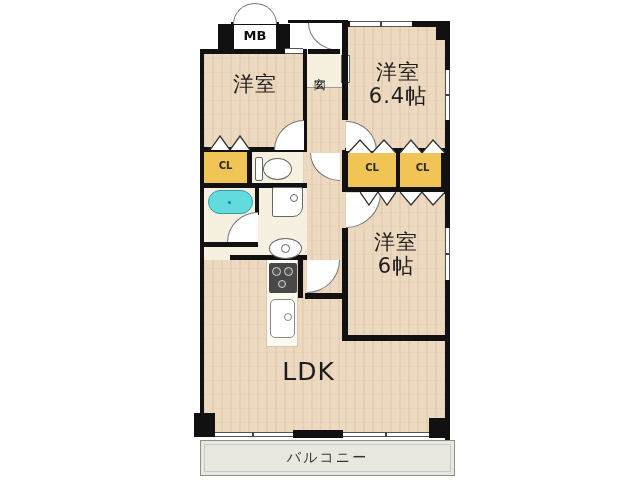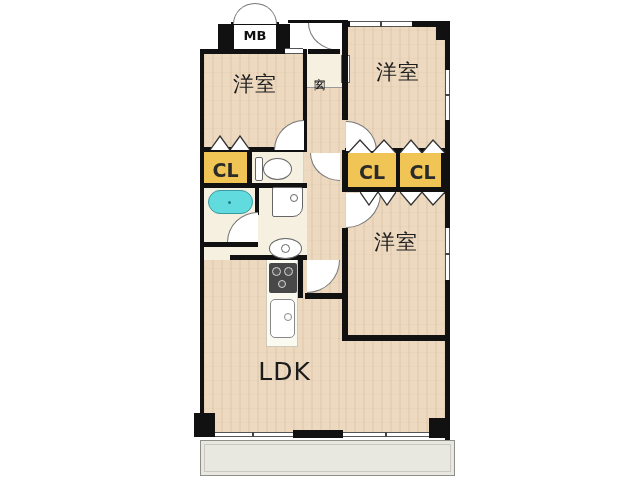--- a/index.html
+++ b/index.html
@@ -22,21 +22,21 @@
   .tick{background:#444;}
   
   .arc{background:#ffffff;}
   .arc.tl{border-top-left-radius:100% 100%;border-top:1.5px solid #777;border-left:1.5px solid #777;}
   .arc.tr{border-top-right-radius:100% 100%;border-top:1.5px solid #777;border-right:1.5px solid #777;}
   .arc.bl{border-bottom-left-radius:100% 100%;border-bottom:1.5px solid #777;border-left:1.5px solid #777;}
   .arc.br{border-bottom-right-radius:100% 100%;border-bottom:1.5px solid #777;border-right:1.5px solid #777;}
   
   .lbl{color:#1c1c1c;text-align:center;line-height:1.15;white-space:nowrap;}
   .room-lbl{font-size:21px;letter-spacing:1px;}
-  .cl-lbl{font-size:19px;font-weight:bold;color:#2a2a2a;}
+  .cl-lbl{font-size:10px;font-weight:bold;color:#2a2a2a;}
   .mb-lbl{font-size:13px;font-weight:bold;color:#111;}
   .genkan-lbl{font-size:11px;writing-mode:vertical-rl;letter-spacing:2px;}
   .ldk-lbl{font-size:25px;letter-spacing:1px;}
   .balc-lbl{font-size:14px;color:#333;letter-spacing:2px;}
   
   .outline{background:#fff;border:1.2px solid #666;}
   .tub{background:#62dbdf;border:1.5px solid #3a9aa0;border-radius:12px;}
   .stove{background:#484848;border-radius:2px;}
   .burner{border:1.5px solid #d8d8d8;border-radius:50%;background:#565656;}
   svg{display:block;}
@@ -163,28 +163,31 @@
   <div class="abs outline" style="left:284px;top:313px;width:8px;height:8px;border-radius:50%;border-width:1px;border-color:#888;"></div>
 
   <div class="abs lbl genkan-lbl" style="left:312px;top:56px;height:30px;">玄関</div>
 
   <div class="abs lbl room-lbl" style="left:205px;top:72px;width:100px;">
     <div>洋室</div>
   </div>
 
   <div class="abs lbl room-lbl" style="left:348px;top:60px;width:100px;">
     <div>洋室</div>
+    <div>6.4帖</div>
   </div>
 
   <div class="abs lbl room-lbl" style="left:346px;top:230px;width:100px;">
     <div>洋室</div>
+    <div>6帖</div>
   </div>
 
-  <div class="abs lbl ldk-lbl" style="left:232px;top:358px;width:105px;">
+  <div class="abs lbl ldk-lbl" style="left:256px;top:358px;width:105px;">
     <div>LDK</div>
   </div>
 
   <div class="abs lbl cl-lbl" style="left:204px;top:160px;width:43px;">CL</div>
   <div class="abs lbl cl-lbl" style="left:348px;top:162px;width:48px;">CL</div>
   <div class="abs lbl cl-lbl" style="left:400px;top:162px;width:45px;">CL</div>
 
+  <div class="abs lbl balc-lbl" style="left:255px;top:449px;width:145px;">バルコニー</div>
 
 </div>
 
 </body></html>

